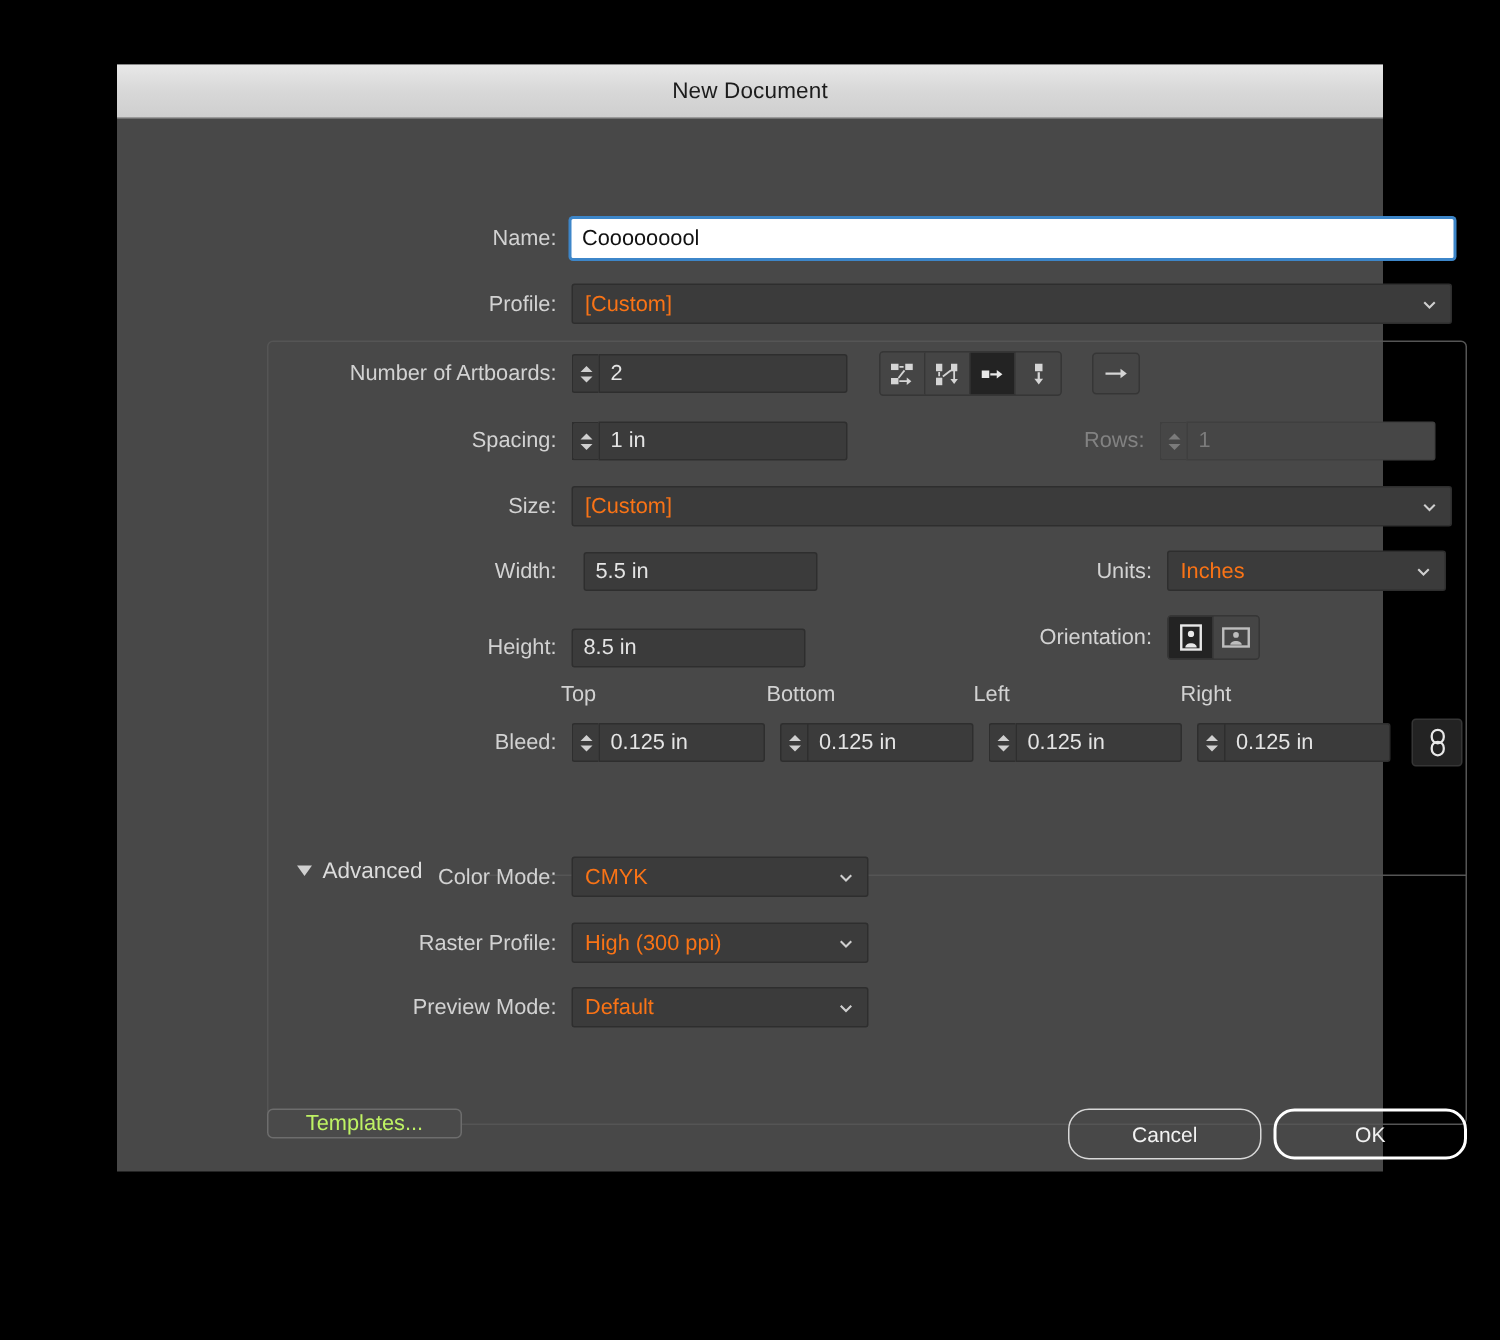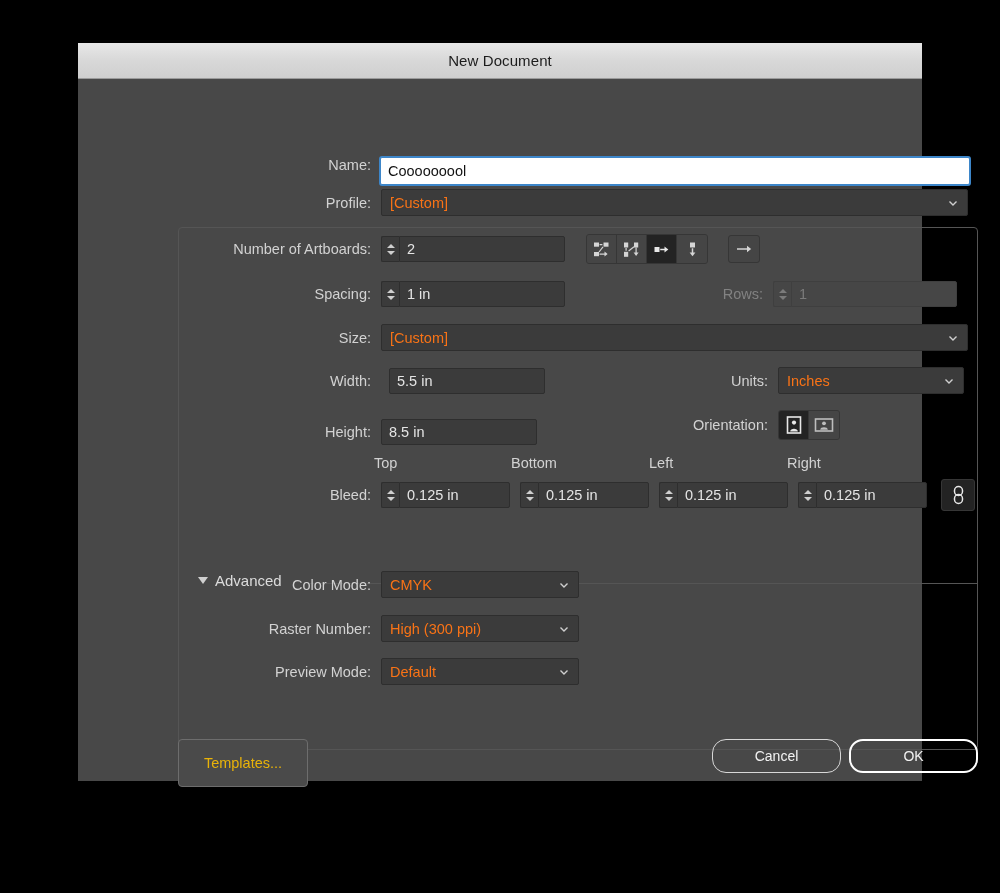--- a/index.html
+++ b/index.html
@@ -172,43 +172,43 @@
     font-size: 14px;
     font-family: "Liberation Sans", sans-serif;
     display: flex; align-items: center; justify-content: center;
     height: 34px;
   }
   .pillbtn.primary { border: 2px solid #ffffff; }
   .rectbtn {
     border-radius: 4px;
     border: 1px solid #6d6d6d;
     background: #4a4a4a;
-    color: #eab308;
+    color: #bef264;
     font-size: 14.5px;
     font-family: "Liberation Sans", sans-serif;
-    height: 48px;
+    height: 20px;
     display: flex; align-items: center; justify-content: center;
   }
 </style>
 </head>
 <body>
 
 <div id="dialog">
 
   <div id="titlebar">
     <span class="title">New Document</span>
   </div>
 
   <div id="body">
 
     <div class="groupbox"></div>
 
     <div class="row" style="left:100px; top:66px; width:800px;">
       <span class="lbl" style="width:193px;">Name:</span>
-      <input class="txt focusfield" style="width: 590px; margin-left: 9px; margin-top: 12px;" value="Cooooooool">
+      <input class="txt focusfield" style="width: 590px; margin-left: 9px;" value="Cooooooool">
     </div>
 
     <div class="row" style="left:100px; top:110px; width:800px;">
       <span class="lbl" style="width:193px;">Profile:</span>
       <div class="sel" style="width:587px; margin-left:10px;">
         <span>[Custom]</span>
         <span class="caret">
           <svg width="10" height="10" viewBox="0 0 10 10">
               <path d="M1.5 3.5L5 7L8.5 3.5" stroke="#cfcfcf" stroke-width="1.4" fill="none"></path>
             </svg>
@@ -407,21 +407,21 @@
         <span>CMYK</span>
         <span class="caret">
           <svg width="10" height="10" viewBox="0 0 10 10">
               <path d="M1.5 3.5L5 7L8.5 3.5" stroke="#cfcfcf" stroke-width="1.4" fill="none"></path>
             </svg>
         </span>
       </div>
     </div>
 
     <div class="row" style="left:100px; top:536px;">
-      <span class="lbl" style="width:193px;">Raster Number:</span>
+      <span class="lbl" style="width:193px;">Raster Profile:</span>
       <div class="sel" style="width:198px; margin-left:10px;">
         <span>High (300 ppi)</span>
         <span class="caret">
           <svg width="10" height="10" viewBox="0 0 10 10">
               <path d="M1.5 3.5L5 7L8.5 3.5" stroke="#cfcfcf" stroke-width="1.4" fill="none"></path>
             </svg>
         </span>
       </div>
     </div>
 

